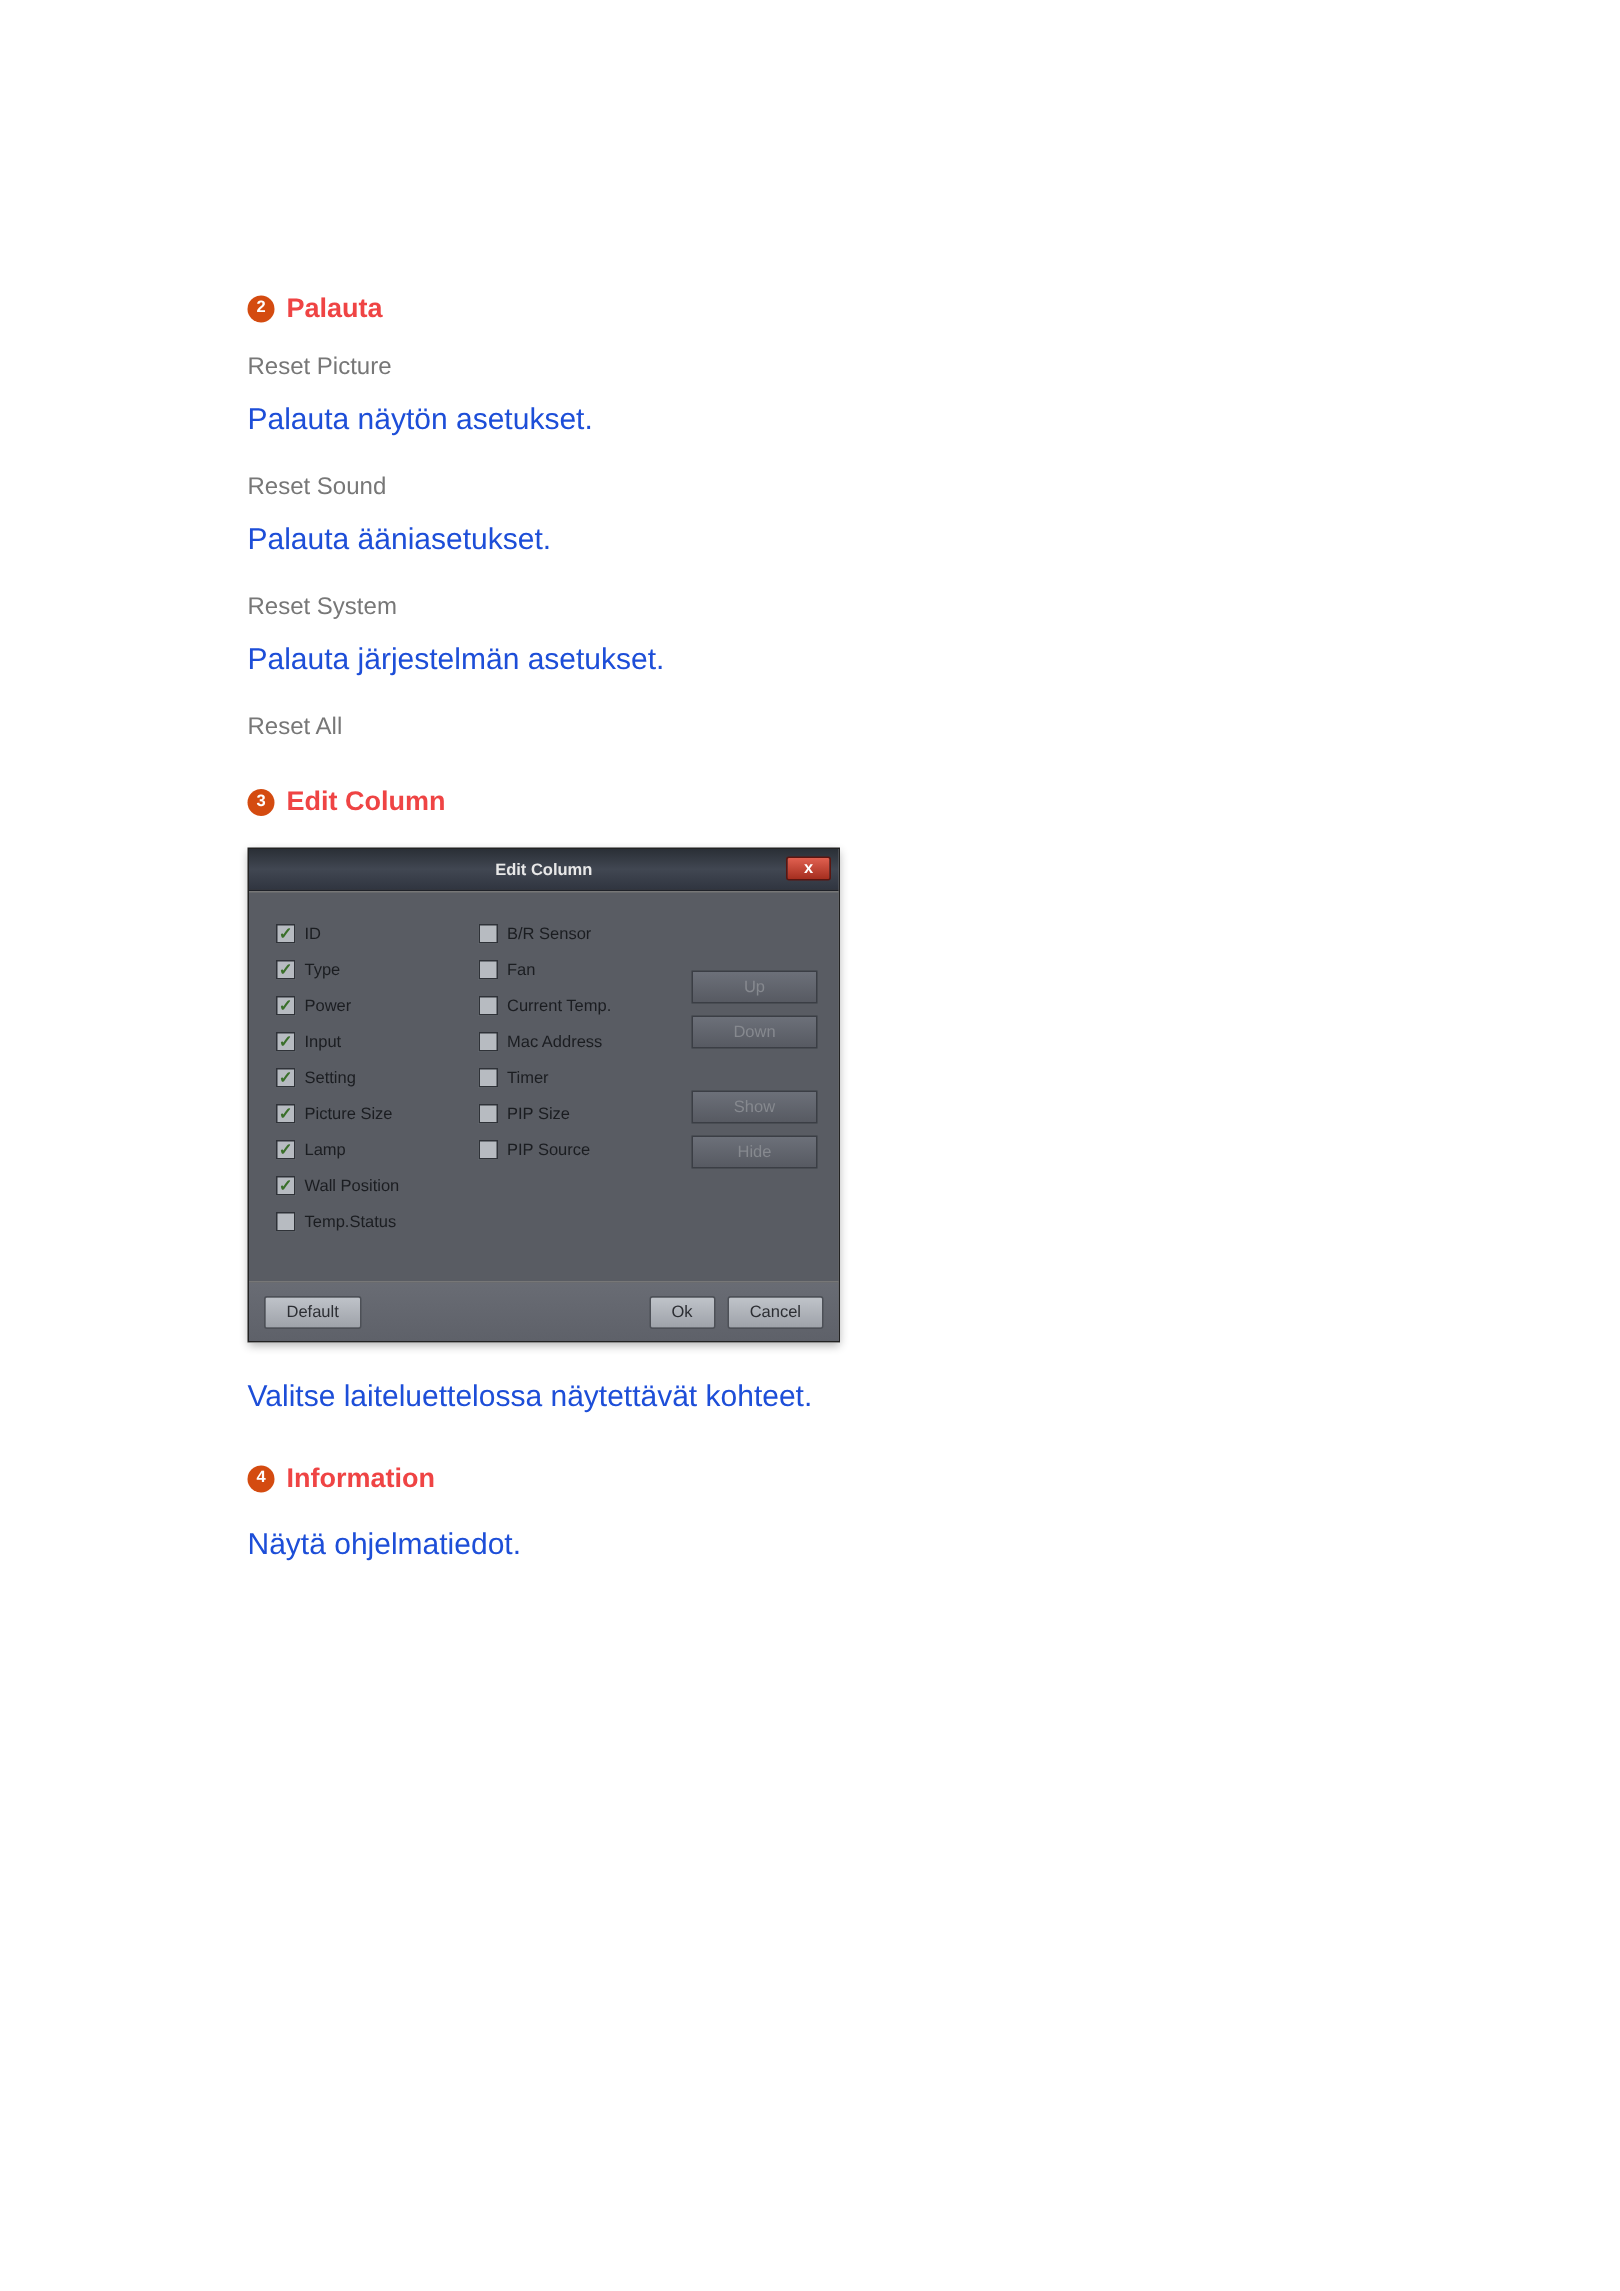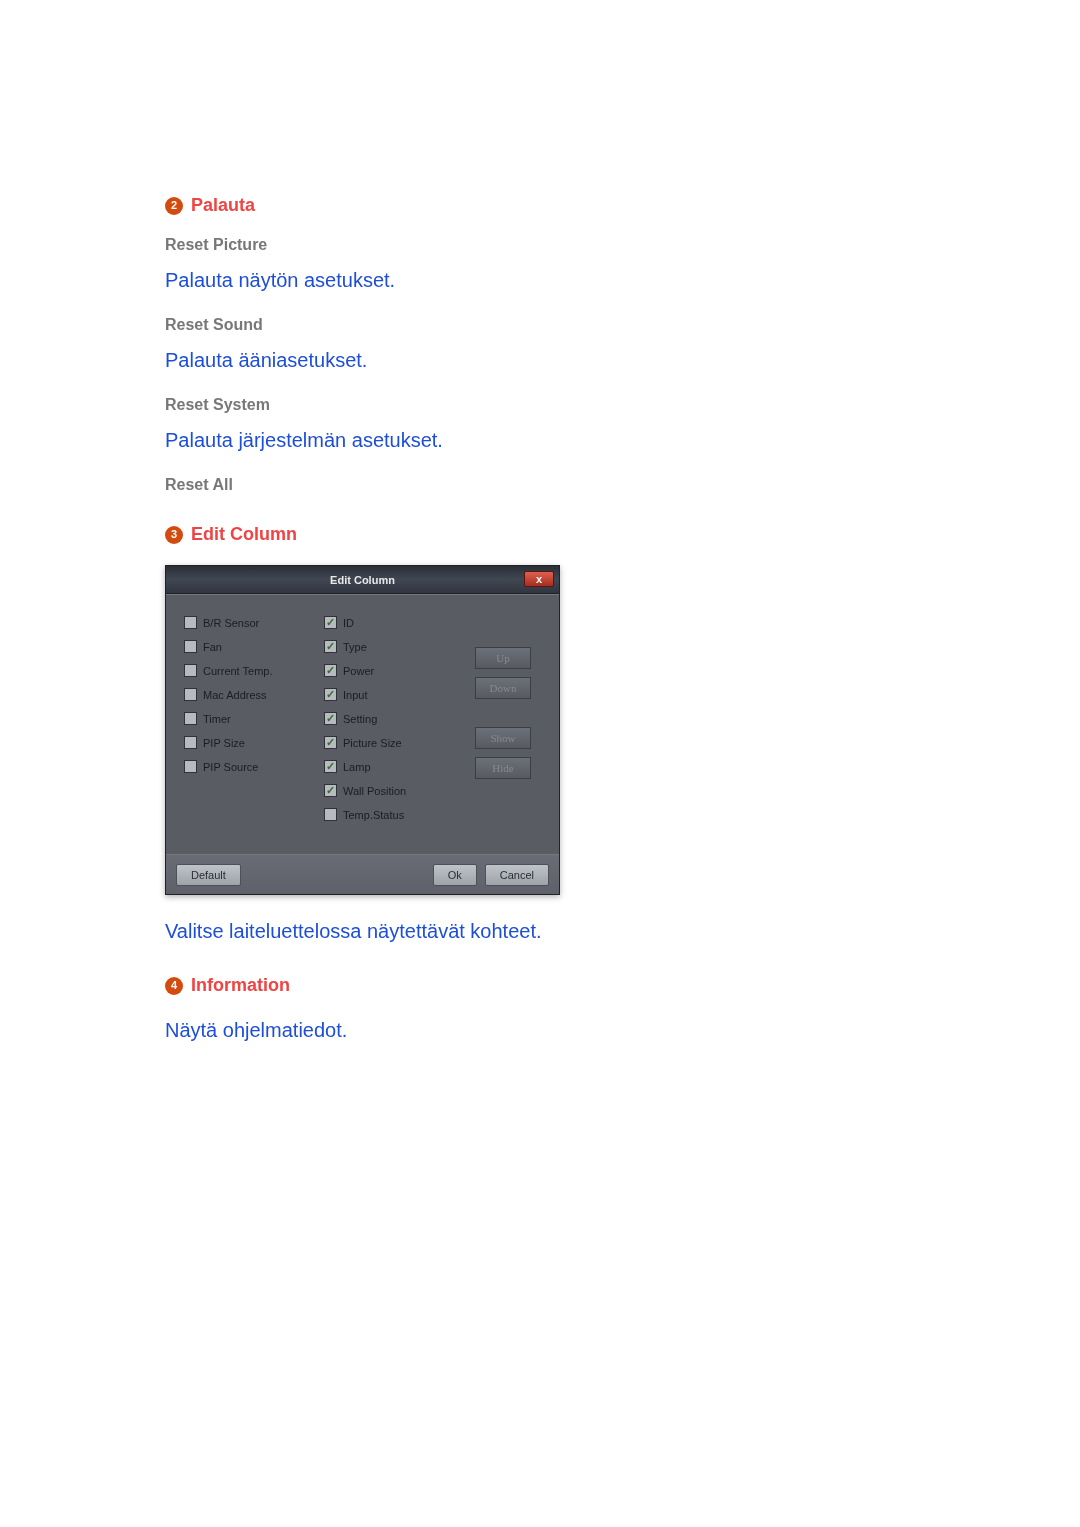--- a/index.html
+++ b/index.html
@@ -30,21 +30,21 @@
     justify-content: center;
     line-height: 1;
   }
   .section-title {
     color: #ef4444;
     font-size: 18px;
     font-weight: bold;
   }
   .sub-h {
     color: #777;
-    font-weight: bold;
+    font-weight: normal;
     font-size: 16px;
     margin-bottom: 12px;
     margin-top: 8px;
   }
   .body-text {
     color: #1d4ed8;
     font-size: 20px;
     margin-bottom: 22px;
     line-height: 1.4;
   }
@@ -121,29 +121,28 @@
     font-size: 11px;
     color: #3a6f2a;
     cursor: pointer;
   }
   .checkbox.checked::after { content: "✓"; font-weight: bold; }
   .check-label {
     color: #1b1d21;
     font-size: 11px;
   }
   .side-btn {
-    width: 56px; height: 22px;
+    width: 84px; height: 22px;
     background: linear-gradient(to bottom, #6c7079, #575a62);
     border: 1px solid #3b3e45;
     border-radius: 0;
     color: #86898f;
     font-size: 11px;
     display: flex; align-items: center; justify-content: center;
     cursor: default;
-    font-family: Liberation Serif, serif;
   }
   .side-btn.spacer-before { margin-top: 20px; }
   .dialog-footer {
     background: linear-gradient(to bottom, #696c74, #5e6169);
     border-top: 1px solid #777;
     height: 40px;
     display: flex;
     align-items: center;
     padding: 0 10px;
     gap: 8px;
@@ -191,20 +190,58 @@
 
   <div class="dialog">
     <div class="dialog-titlebar">
       <span class="dialog-title">Edit Column</span>
       <div class="dialog-close">
         <span>x</span>
       </div>
     </div>
 
     <div class="dialog-body">
+      <div class="col col-left" id="col-left">
+          <div class="check-row">
+            <span class="checkbox checked"></span>
+            <span class="check-label">ID</span>
+          </div>
+          <div class="check-row">
+            <span class="checkbox checked"></span>
+            <span class="check-label">Type</span>
+          </div>
+          <div class="check-row">
+            <span class="checkbox checked"></span>
+            <span class="check-label">Power</span>
+          </div>
+          <div class="check-row">
+            <span class="checkbox checked"></span>
+            <span class="check-label">Input</span>
+          </div>
+          <div class="check-row">
+            <span class="checkbox checked"></span>
+            <span class="check-label">Setting</span>
+          </div>
+          <div class="check-row">
+            <span class="checkbox checked"></span>
+            <span class="check-label">Picture Size</span>
+          </div>
+          <div class="check-row">
+            <span class="checkbox checked"></span>
+            <span class="check-label">Lamp</span>
+          </div>
+          <div class="check-row">
+            <span class="checkbox checked"></span>
+            <span class="check-label">Wall Position</span>
+          </div>
+          <div class="check-row">
+            <span class="checkbox"></span>
+            <span class="check-label">Temp.Status</span>
+          </div>
+        </div>
       <div class="col col-mid" id="col-mid">
           <div class="check-row">
             <span class="checkbox"></span>
             <span class="check-label">B/R Sensor</span>
           </div>
           <div class="check-row">
             <span class="checkbox"></span>
             <span class="check-label">Fan</span>
           </div>
           <div class="check-row">
@@ -219,58 +256,20 @@
             <span class="checkbox"></span>
             <span class="check-label">Timer</span>
           </div>
           <div class="check-row">
             <span class="checkbox"></span>
             <span class="check-label">PIP Size</span>
           </div>
           <div class="check-row">
             <span class="checkbox"></span>
             <span class="check-label">PIP Source</span>
-          </div>
-        </div>
-      <div class="col col-left" id="col-left">
-          <div class="check-row">
-            <span class="checkbox checked"></span>
-            <span class="check-label">ID</span>
-          </div>
-          <div class="check-row">
-            <span class="checkbox checked"></span>
-            <span class="check-label">Type</span>
-          </div>
-          <div class="check-row">
-            <span class="checkbox checked"></span>
-            <span class="check-label">Power</span>
-          </div>
-          <div class="check-row">
-            <span class="checkbox checked"></span>
-            <span class="check-label">Input</span>
-          </div>
-          <div class="check-row">
-            <span class="checkbox checked"></span>
-            <span class="check-label">Setting</span>
-          </div>
-          <div class="check-row">
-            <span class="checkbox checked"></span>
-            <span class="check-label">Picture Size</span>
-          </div>
-          <div class="check-row">
-            <span class="checkbox checked"></span>
-            <span class="check-label">Lamp</span>
-          </div>
-          <div class="check-row">
-            <span class="checkbox checked"></span>
-            <span class="check-label">Wall Position</span>
-          </div>
-          <div class="check-row">
-            <span class="checkbox"></span>
-            <span class="check-label">Temp.Status</span>
           </div>
         </div>
       <div class="col col-right">
         <div class="side-btn">Up</div>
         <div class="side-btn">Down</div>
         <div class="side-btn spacer-before">Show</div>
         <div class="side-btn">Hide</div>
       </div>
     </div>
 

